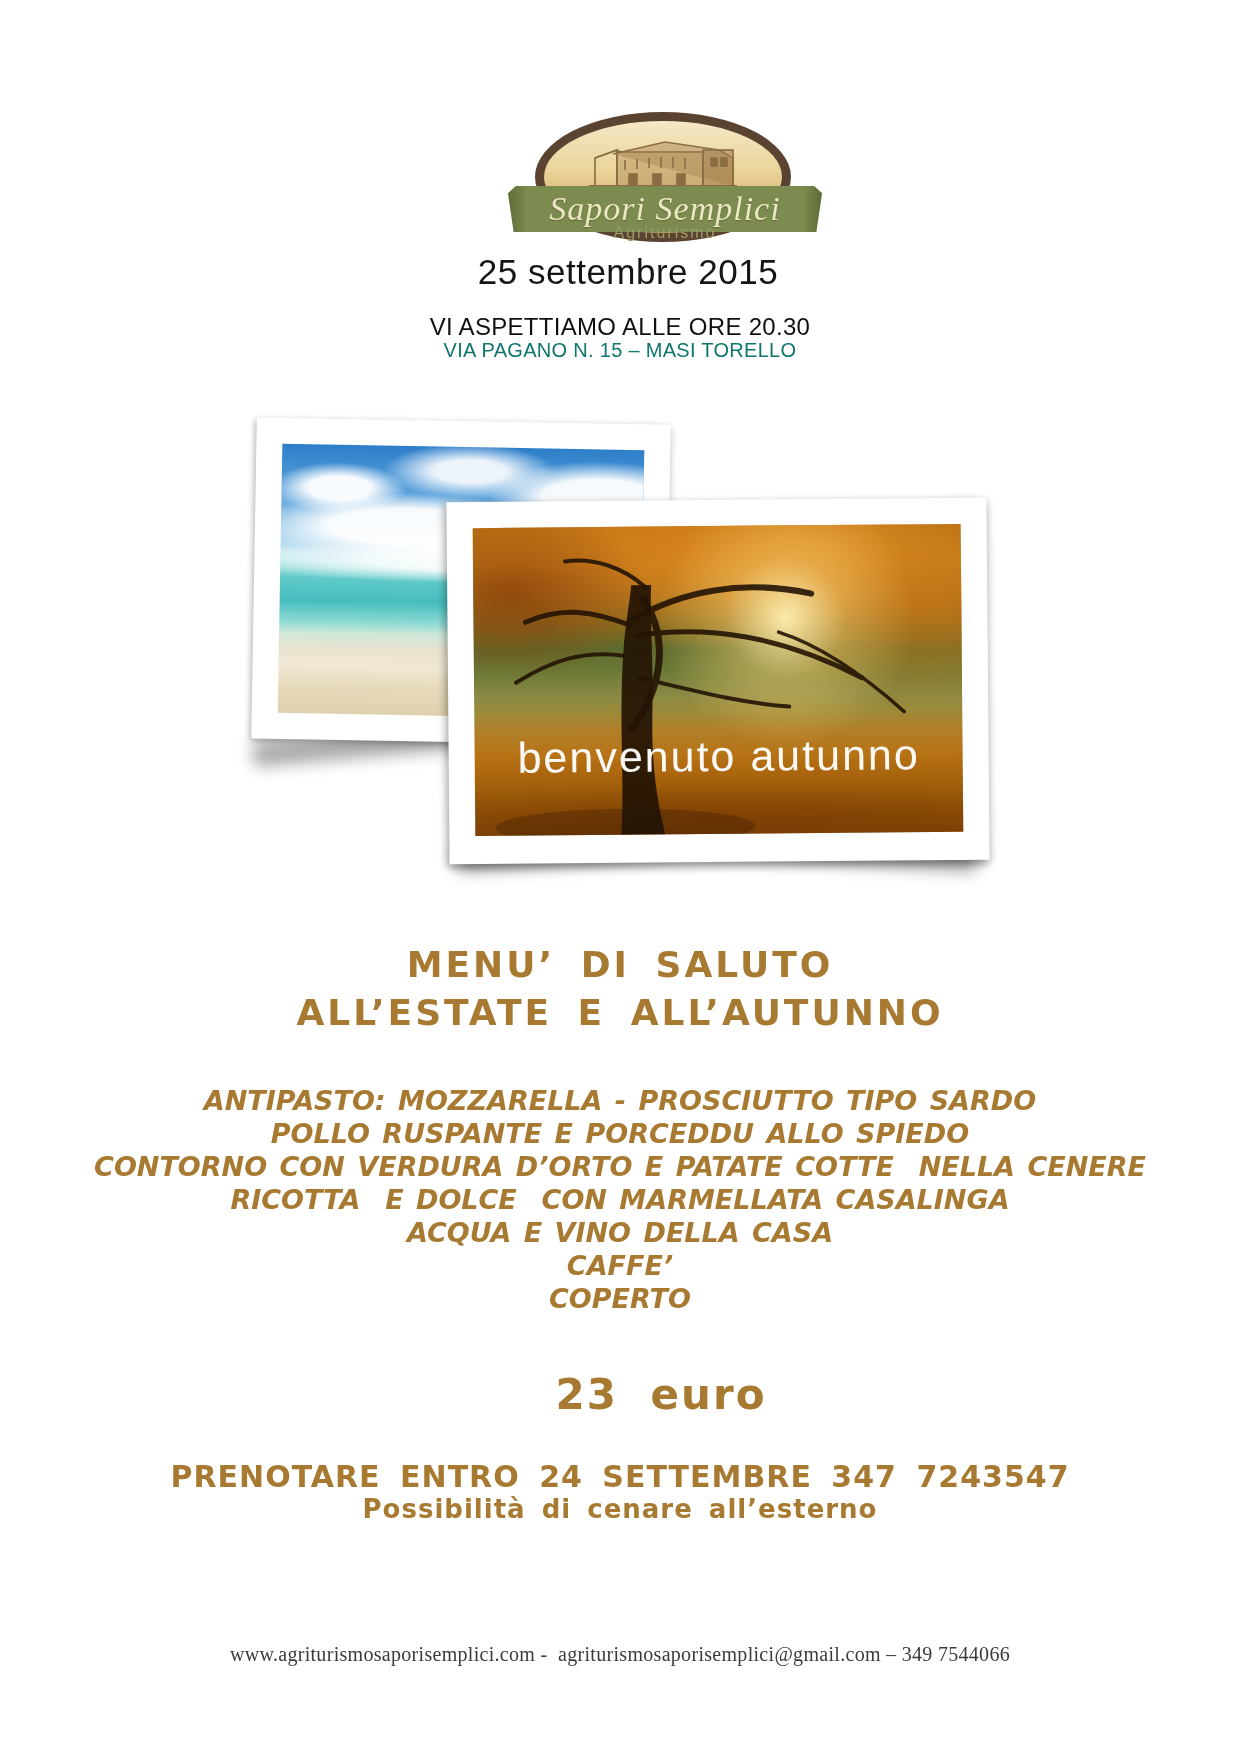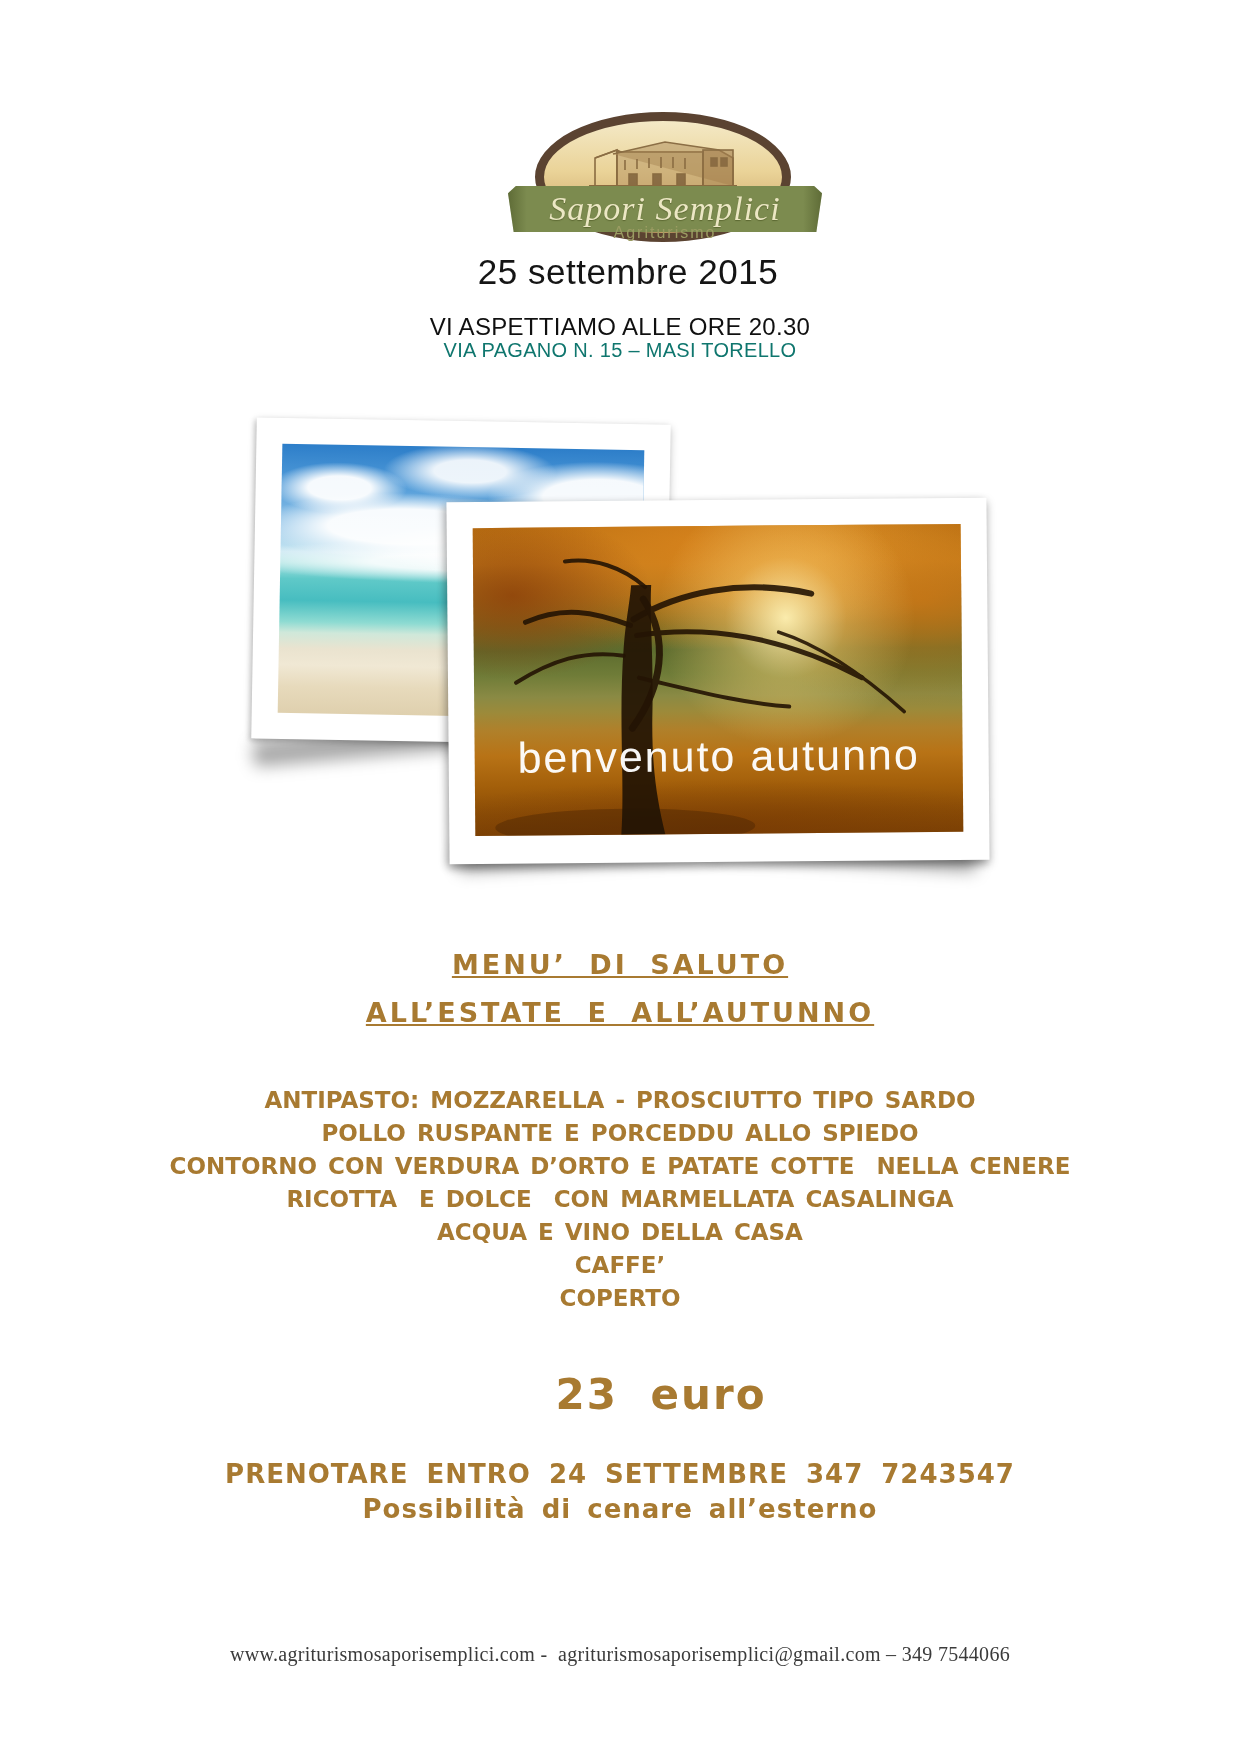--- a/index.html
+++ b/index.html
@@ -88,25 +88,25 @@
   }
   .tree-svg{position:absolute; left:0; top:0; width:100%; height:100%;}
   .autumn-caption{
     position:absolute; left:0; top:206px; width:100%; text-align:center;
     font-family:"Liberation Sans", sans-serif; font-weight:200;
     font-size:43px; color:#ffffff; letter-spacing:2px; opacity:.96;
   }
   
   .comic{font-family:"DejaVu Sans", sans-serif; font-weight:bold; color:#a87a31;}
   .menu-title{position:absolute; left:0; top:941px; width:100%; text-align:center;}
-  .menu-title div{font-size:27px; line-height:48px; letter-spacing:3px; word-spacing:10px; white-space:pre-wrap;text-decoration:underline;}
+  .menu-title div{font-size:36px; line-height:48px; letter-spacing:3px; word-spacing:10px; white-space:pre-wrap;}
   .menu-items{position:absolute; left:0; top:1084px; width:100%; text-align:center;}
-  .menu-items div{font-size:23px; line-height:33px; letter-spacing:0px; word-spacing:3px; white-space:pre-wrap;}
+  .menu-items div{font-size:27px; line-height:33px; letter-spacing:0px; word-spacing:3px; white-space:pre-wrap;font-style:italic;}
   .price-line{position:absolute; left:0; top:1370px; width:100%; text-align:center; font-size:42px; word-spacing:16px; letter-spacing:2px;padding-left:41px;}
-  .booking-line{position:absolute; left:0; top:1459px; width:100%; text-align:center; font-size:26px; letter-spacing:1px; word-spacing:8px; white-space:pre-wrap;}
+  .booking-line{position:absolute; left:0; top:1459px; width:100%; text-align:center; font-size:30px; letter-spacing:1px; word-spacing:8px; white-space:pre-wrap;}
   .note-line{position:absolute; left:0; top:1494px; width:100%; text-align:center; font-size:26px; letter-spacing:1px; word-spacing:6px;}
   
   .footer-contact{
     position:absolute; left:0; top:1643px; width:100%; text-align:center;
     font-family:Liberation Serif, serif; font-size:20px; color:#3b3b3b;
     letter-spacing:0.3px; white-space:pre-wrap;
   }
 </style>
 </head>
 <body>

